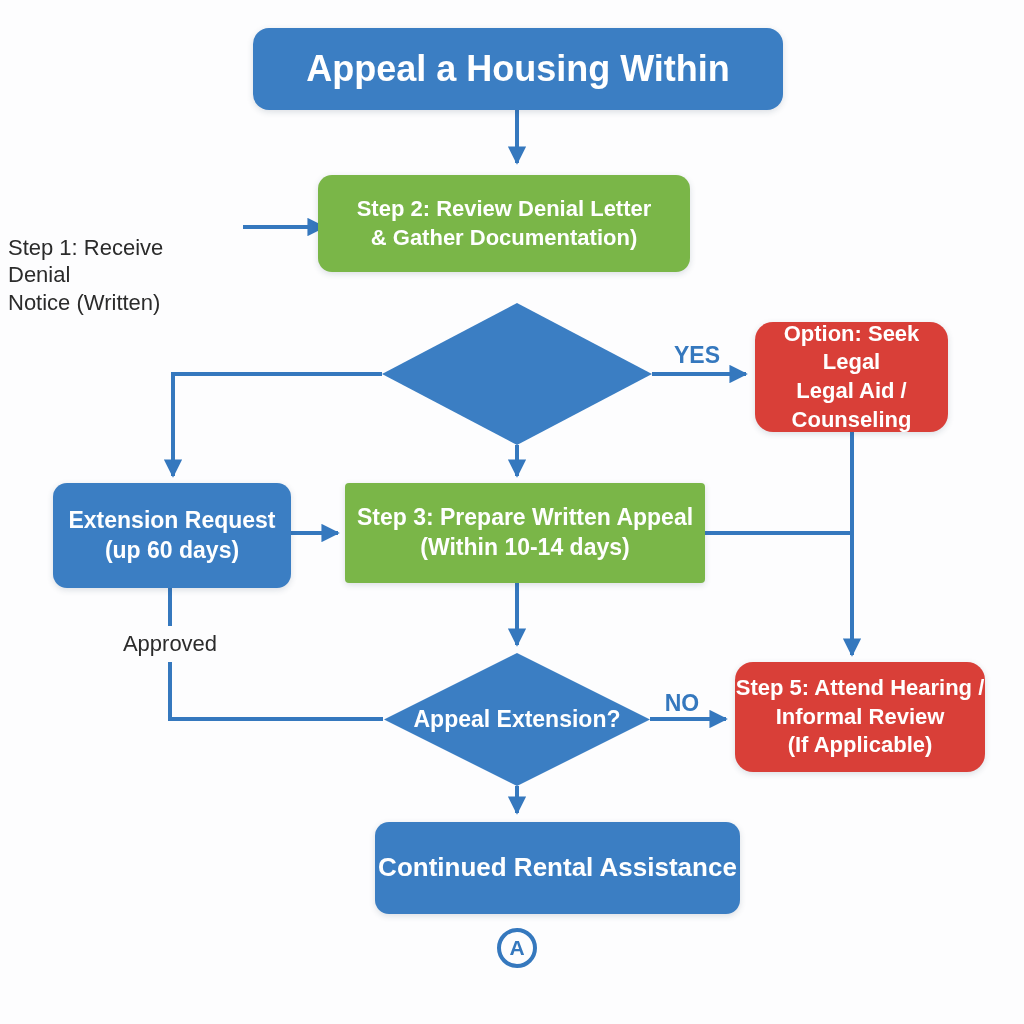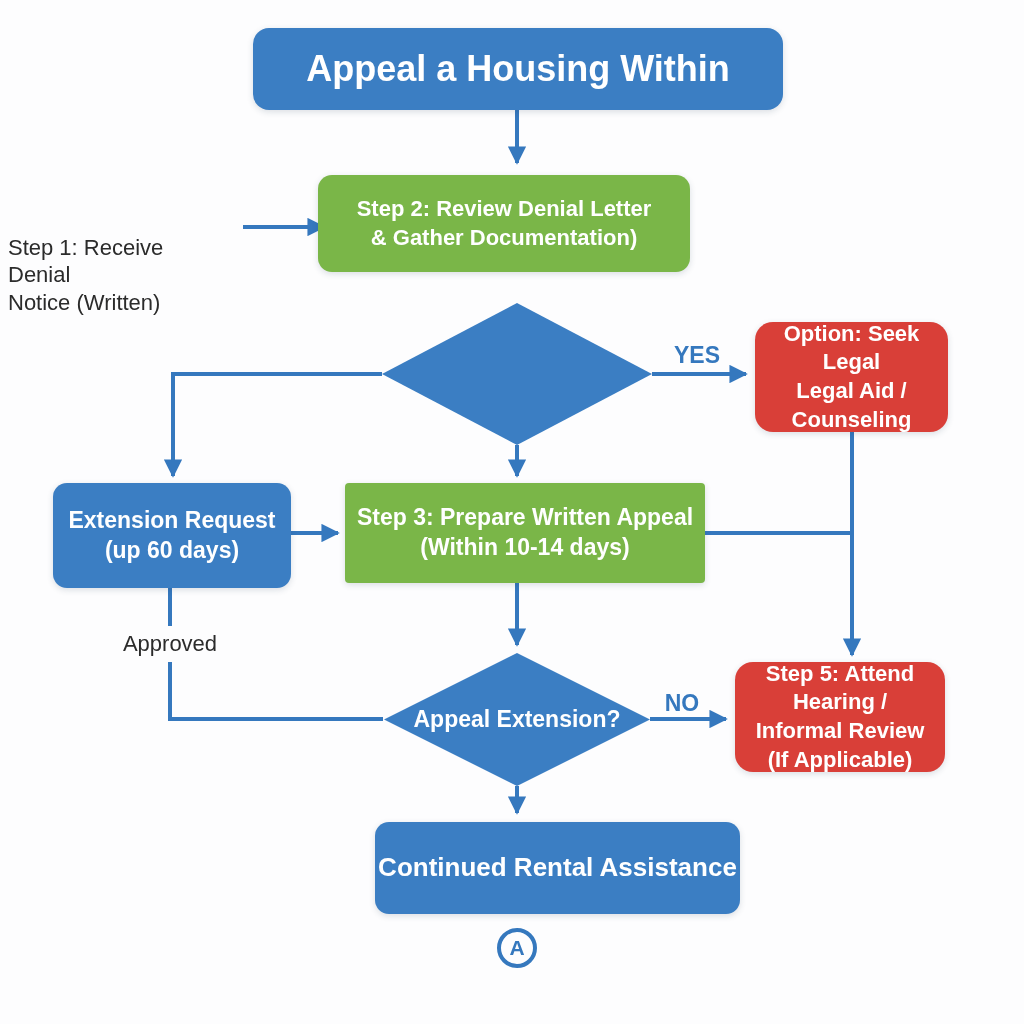--- a/index.html
+++ b/index.html
@@ -49,21 +49,21 @@
   .node.green{ background:var(--process-green); }
   .node.red{ background:var(--alert-red); }
   .title-box{
     left:253px; top:28px; width:530px; height:82px;
     border-radius:16px; font-size:36px;
   }
   .step2-box{ left:318px; top:175px; width:372px; height:97px; border-radius:14px; font-size:22px; }
   .red1-box{ left:755px; top:322px; width:193px; height:110px; border-radius:18px; font-size:22px; }
   .ext-box{ left:53px; top:483px; width:238px; height:105px; border-radius:14px; font-size:23px; }
   .step3-box{ left:345px; top:483px; width:360px; height:100px; border-radius:4px; font-size:23px; }
-  .red2-box{ left:735px; top:662px; width:210px; height:110px; border-radius:18px; font-size:22px; }
+  .red2-box{ left:735px; top:662px; width:250px; height:110px; border-radius:18px; font-size:22px; }
   .final-box{ left:335px; top:822px; width:365px; height:92px; border-radius:14px; font-size:26px;margin-left:40px; }
   .diamond{
     position:absolute;
     display:flex;
     align-items:center;
     justify-content:center;
   }
   .diamond svg{ position:absolute; left:0; top:0; }
   .diamond polygon{
     fill:var(--process-blue);

